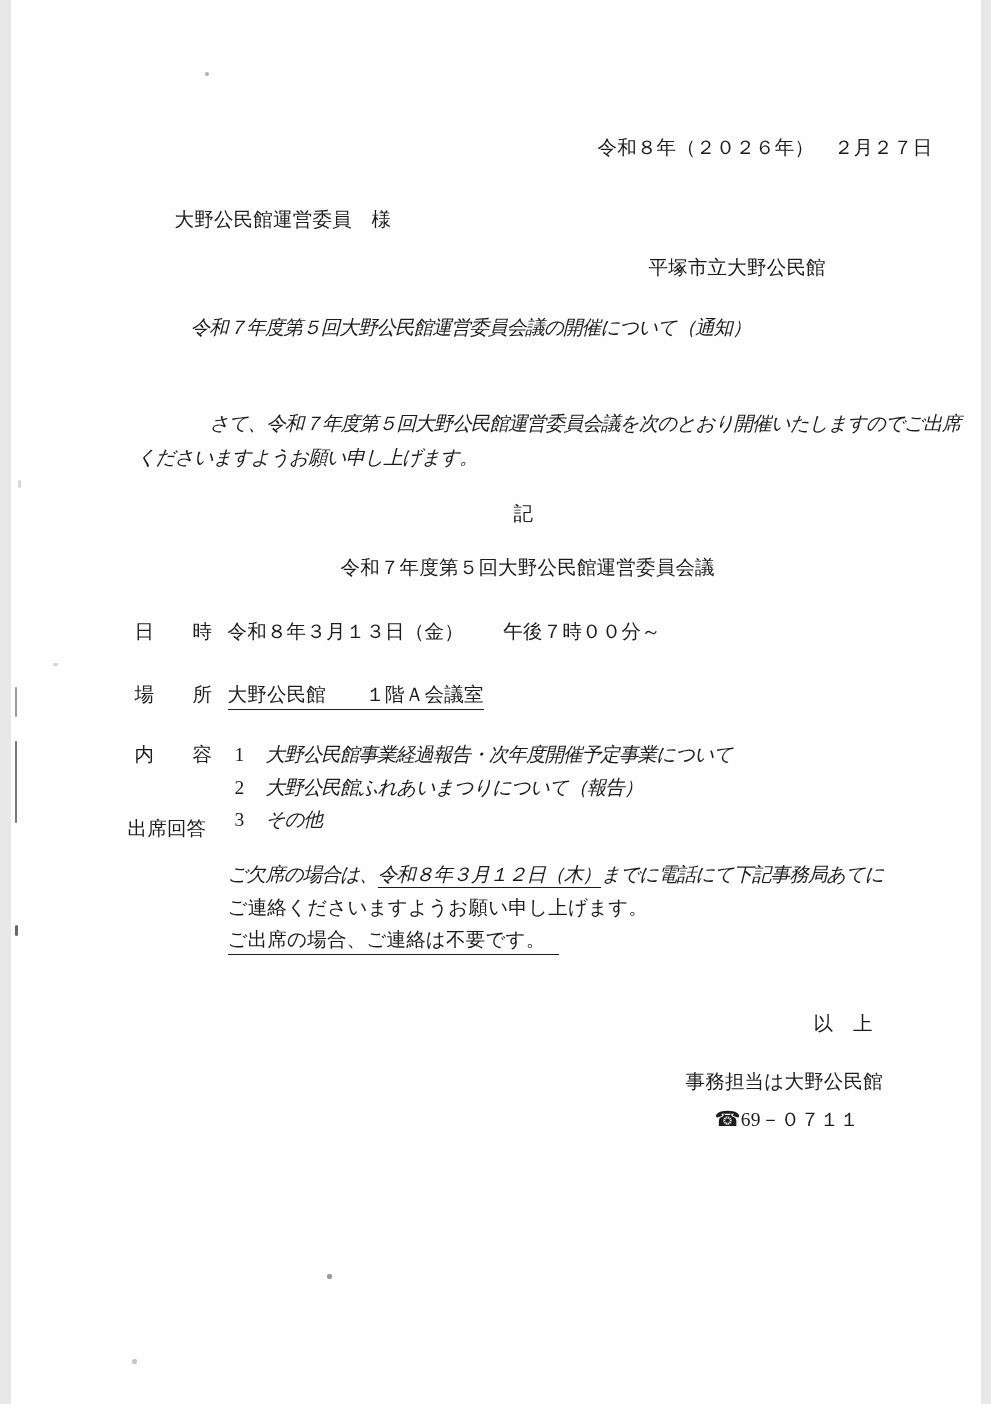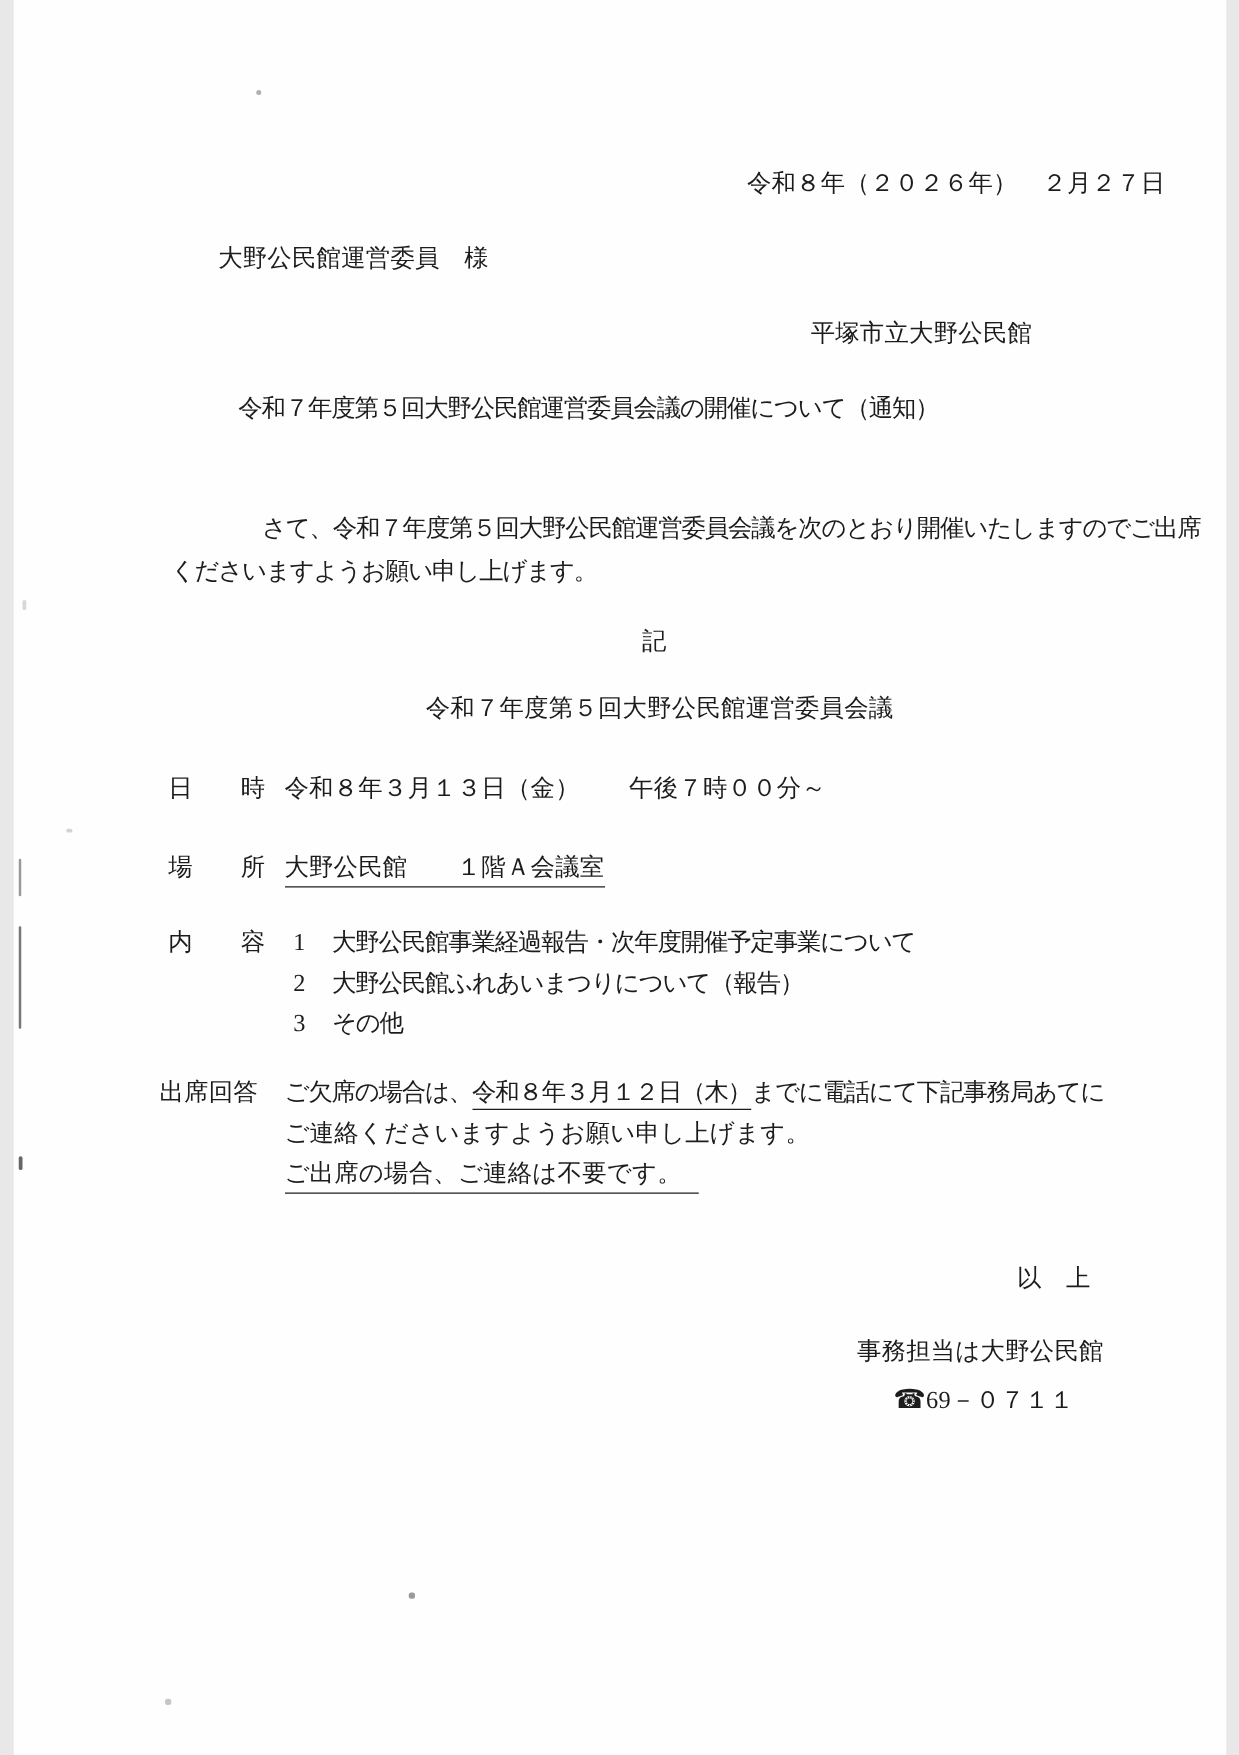--- a/index.html
+++ b/index.html
@@ -13,36 +13,36 @@
     font-family: "Liberation Serif", "DejaVu Serif", serif;
     color: #1c1c1c;
   }
   .t {
     position: absolute;
     font-size: 19.5px;
     line-height: 1.25;
     white-space: nowrap;
     letter-spacing: 0.2px;
   }
-  .tight { letter-spacing: -0.9px; }
+  .tight { letter-spacing: -0.9px; font-style: italic; }
   .u {
     border-bottom: 1.8px solid #1c1c1c;
     padding-bottom: 2px;
   }
   .artifact { position: absolute; border-radius: 2px; }
   .phone-glyph { font-family: "DejaVu Sans", sans-serif; font-size: 21px; }
 </style>
 </head>
 <body>
 
 <div class="page">
 
   <div class="t" style="left:587px; top:136px;">令和８年（２０２６年）　２月２７日</div>
 
-  <div class="t" style="left:164px; top:196px;">大野公民館運営委員　様</div>
+  <div class="t" style="left:164px; top:208px;">大野公民館運営委員　様</div>
 
   <div class="t" style="left:638px; top:256px;">平塚市立大野公民館</div>
 
   <div class="t tight" style="left:180px; top:316px;">令和７年度第５回大野公民館運営委員会議の開催について（通知）</div>
 
   <div class="t tight" style="left:151px; top:412px;margin-left:48px;">さて、令和７年度第５回大野公民館運営委員会議を次のとおり開催いたしますのでご出席</div>
   <div class="t tight" style="left:126px; top:446px;">くださいますようお願い申し上げます。</div>
 
   <div class="t" style="left:503px; top:502px;">記</div>
 
@@ -68,21 +68,21 @@
     <span class="t tight" style="left:255px; top:743px;">大野公民館事業経過報告・次年度開催予定事業について</span>
 
     <span class="t" style="left:224px; top:776px;">2</span>
     <span class="t tight" style="left:255px; top:776px;">大野公民館ふれあいまつりについて（報告）</span>
 
     <span class="t" style="left:224px; top:808px;">3</span>
     <span class="t tight" style="left:255px; top:808px;">その他</span>
   </div>
 
   <div>
-    <span class="t" style="left:117px; top:863px;font-family:Liberation Serif, serif;">出席回答</span>
+    <span class="t" style="left:117px; top:817px;font-family:Liberation Serif, serif;">出席回答</span>
     <span class="t tight" style="left:217px; top:863px;"><span>ご欠席の場合は、</span><span class="u">令和８年３月１２日（木）</span><span>までに電話にて下記事務局あてに</span></span>
     <span class="t" style="left:217px; top:896px;">ご連絡くださいますようお願い申し上げます。</span>
     <span class="t u" style="left:217px; top:928px; padding-right:14px;">ご出席の場合、ご連絡は不要です。</span>
   </div>
 
   <div class="t" style="left:803px; top:1012px;">以　上</div>
 
   <div class="t" style="left:675px; top:1070px;">事務担当は大野公民館</div>
   <div class="t" style="left:704px; top:1106px;"><span class="phone-glyph">☎</span><span>69－０７１１</span></div>
 

